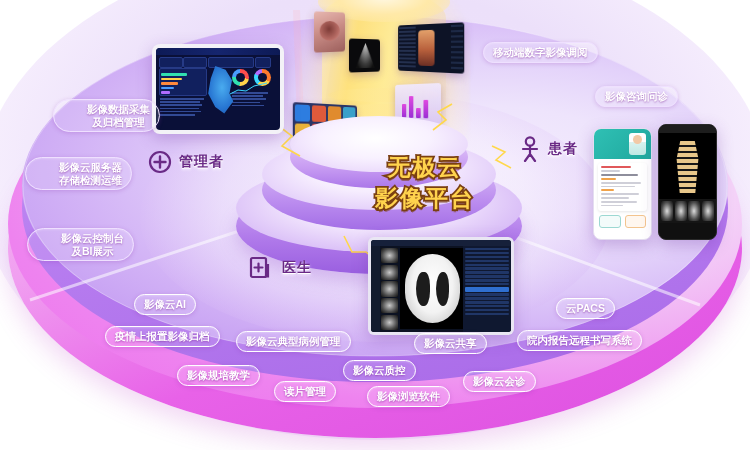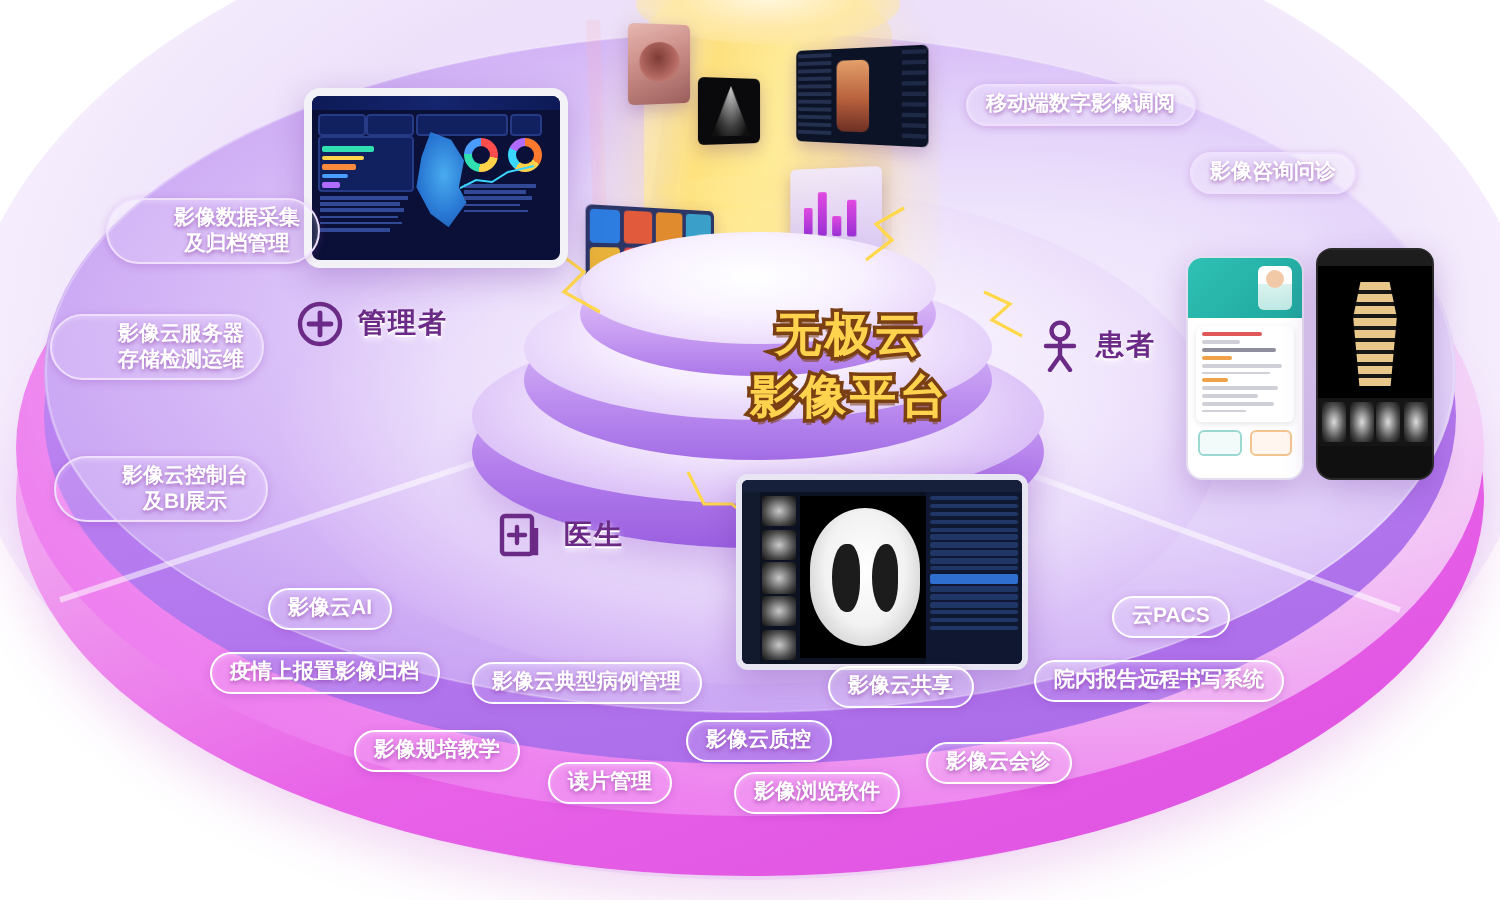--- a/index.html
+++ b/index.html
@@ -160,21 +160,21 @@
     clip-path:polygon(22% 0,78% 0,92% 34%,80% 100%,20% 100%,8% 34%);}
   .ph2-strip{display:flex;gap:1.5px;padding:2px;background:#151515;}
   .ph2-strip i{flex:1;height:20px;background:radial-gradient(ellipse at 50% 50%,#dcdcdc,#4e4e4e 60%,#0c0c0c);border-radius:1px;display:block;}
 
   
   .role{position:absolute;display:flex;align-items:center;gap:7px;}
   .role .rlabel{font-size:14px;font-weight:bold;color:#6a2a86;letter-spacing:1px;
     text-shadow:0 1px 0 #fff,0 2px 3px rgba(255,255,255,.85);}
   .role svg{display:block;}
   #role-admin{left:148px;top:150px;}
-  #role-patient{left:519px;top:160px;}
+  #role-patient{left:519px;top:136px;}
   #role-doctor{left:249px;top:255px;}
 
   
   #center-title{position:absolute;left:330px;top:152px;width:190px;text-align:center;
     font-size:23px;line-height:31px;font-weight:bold;letter-spacing:2px;
     color:#ffd34d;
     -webkit-text-stroke:3.5px #7a3f12;
     paint-order:stroke fill;
     text-shadow:0 3px 0 rgba(122,63,18,.55);}
   #center-title .l2{display:block;}
@@ -457,21 +457,21 @@
   <div class="pill v" style="left:25px;top:157px;">
     <span>
       <span class="two">影像云服务器</span>
       <span class="two">存储检测运维</span>
     </span>
   </div>
 
   <div class="pill v" style="left:483px;top:42px;">
     <span>移动端数字影像调阅</span>
   </div>
-  <div class="pill v" style="left:595px;top:76px;">
+  <div class="pill v" style="left:595px;top:86px;">
     <span>影像咨询问诊</span>
   </div>
 
   <div class="pill m" style="left:134px;top:294px;">
     <span>影像云AI</span>
   </div>
   <div class="pill m" style="left:105px;top:326px;">
     <span>疫情上报置影像归档</span>
   </div>
   <div class="pill m" style="left:236px;top:331px;">

